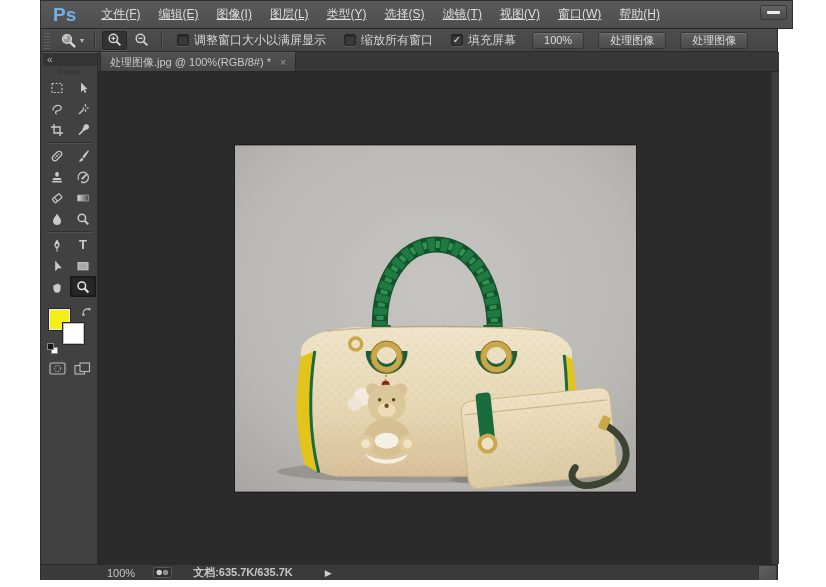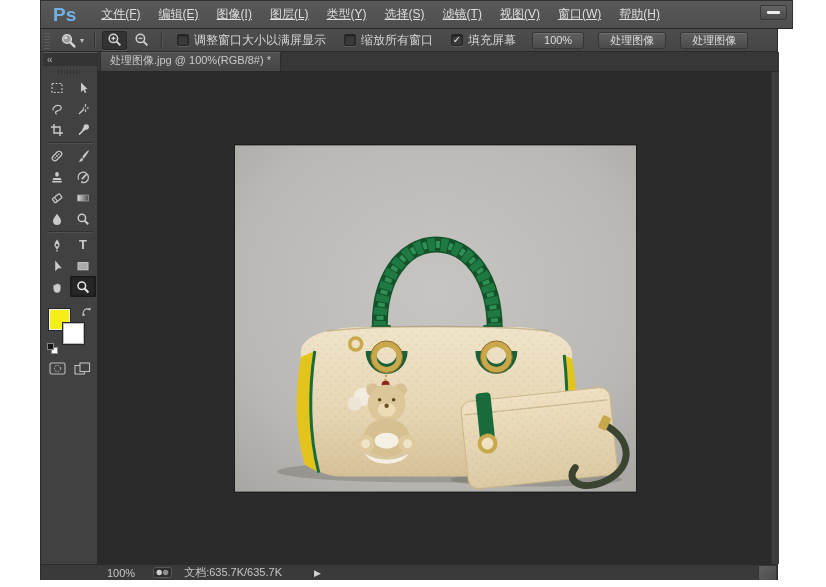--- a/index.html
+++ b/index.html
@@ -67,33 +67,33 @@
   .swap-icon{ position:absolute; right:1px; top:0; }
   .mini-swatch{ position:absolute; left:0; bottom:0; width:11px; height:11px; }
   .mini-swatch .w{ position:absolute; right:0; bottom:0; width:7px; height:7px; background:#fff; border:1px solid #888; }
   .mini-swatch .b{ position:absolute; left:0; top:0; width:7px; height:7px; background:#161616; border:1px solid #888; }
   .tp-bottomrow{ display:flex; justify-content:space-around; width:50px; margin:8px auto 0; }
   
   .tabstrip{ position:absolute; left:57px; top:23px; width:681px; height:20px;
     background:#373737; border-bottom:1px solid #282828; display:flex; align-items:stretch; }
   .doc-tab{ margin-left:2px; background:linear-gradient(#515151,#464646);
     border-right:1px solid #2b2b2b; border-left:1px solid #2b2b2b; border-top:1px solid #5c5c5c;
-    display:flex; align-items:center; gap:9px; padding:0 9px; color:#c9c9c9; font-size:11px; white-space:nowrap;flex-direction:column; }
+    display:flex; align-items:center; gap:9px; padding:0 9px; color:#c9c9c9; font-size:11px; white-space:nowrap; }
   .tab-close{ color:#9c9c9c; font-size:11px; }
   
   .canvas{ position:absolute; left:57px; top:43px; width:681px; height:492px; background:#2b2b2b; overflow:hidden; }
   .canvas-edge{ position:absolute; right:0; top:0; width:8px; height:100%; background:#3d3d3d; border-left:1px solid #323232; }
   .doc-image{ position:absolute; left:137px; top:73px; width:401px; height:347px; box-shadow:0 0 0 1px #1d1d1d; }
   
   .statusbar{ position:absolute; left:0; top:535px; width:100%; height:16px;
     background:#3a3a3a; border-top:1px solid #292929; display:flex; align-items:center;
     color:#c6c6c6; font-size:11px; }
   .sb-zoom{ margin-left:66px; }
   .sb-icon{ margin-left:18px; display:flex; align-items:center; }
-  .sb-doc{ margin-left:12px; white-space:nowrap; }
+  .sb-doc{ margin-left:21px; white-space:nowrap;font-weight:bold; }
   .sb-arrow{ margin-left:32px; font-size:9px; color:#d2d2d2; }
   .sb-grip{ position:absolute; right:1px; top:1px; width:18px; height:14px;
     background:linear-gradient(135deg,#616161,#4c4c4c); border-left:1px solid #333; }
   svg{ display:block; }
 </style>
 </head>
 <body>
 
 <div class="menubar">
   <span class="ps-logo">Ps</span>

